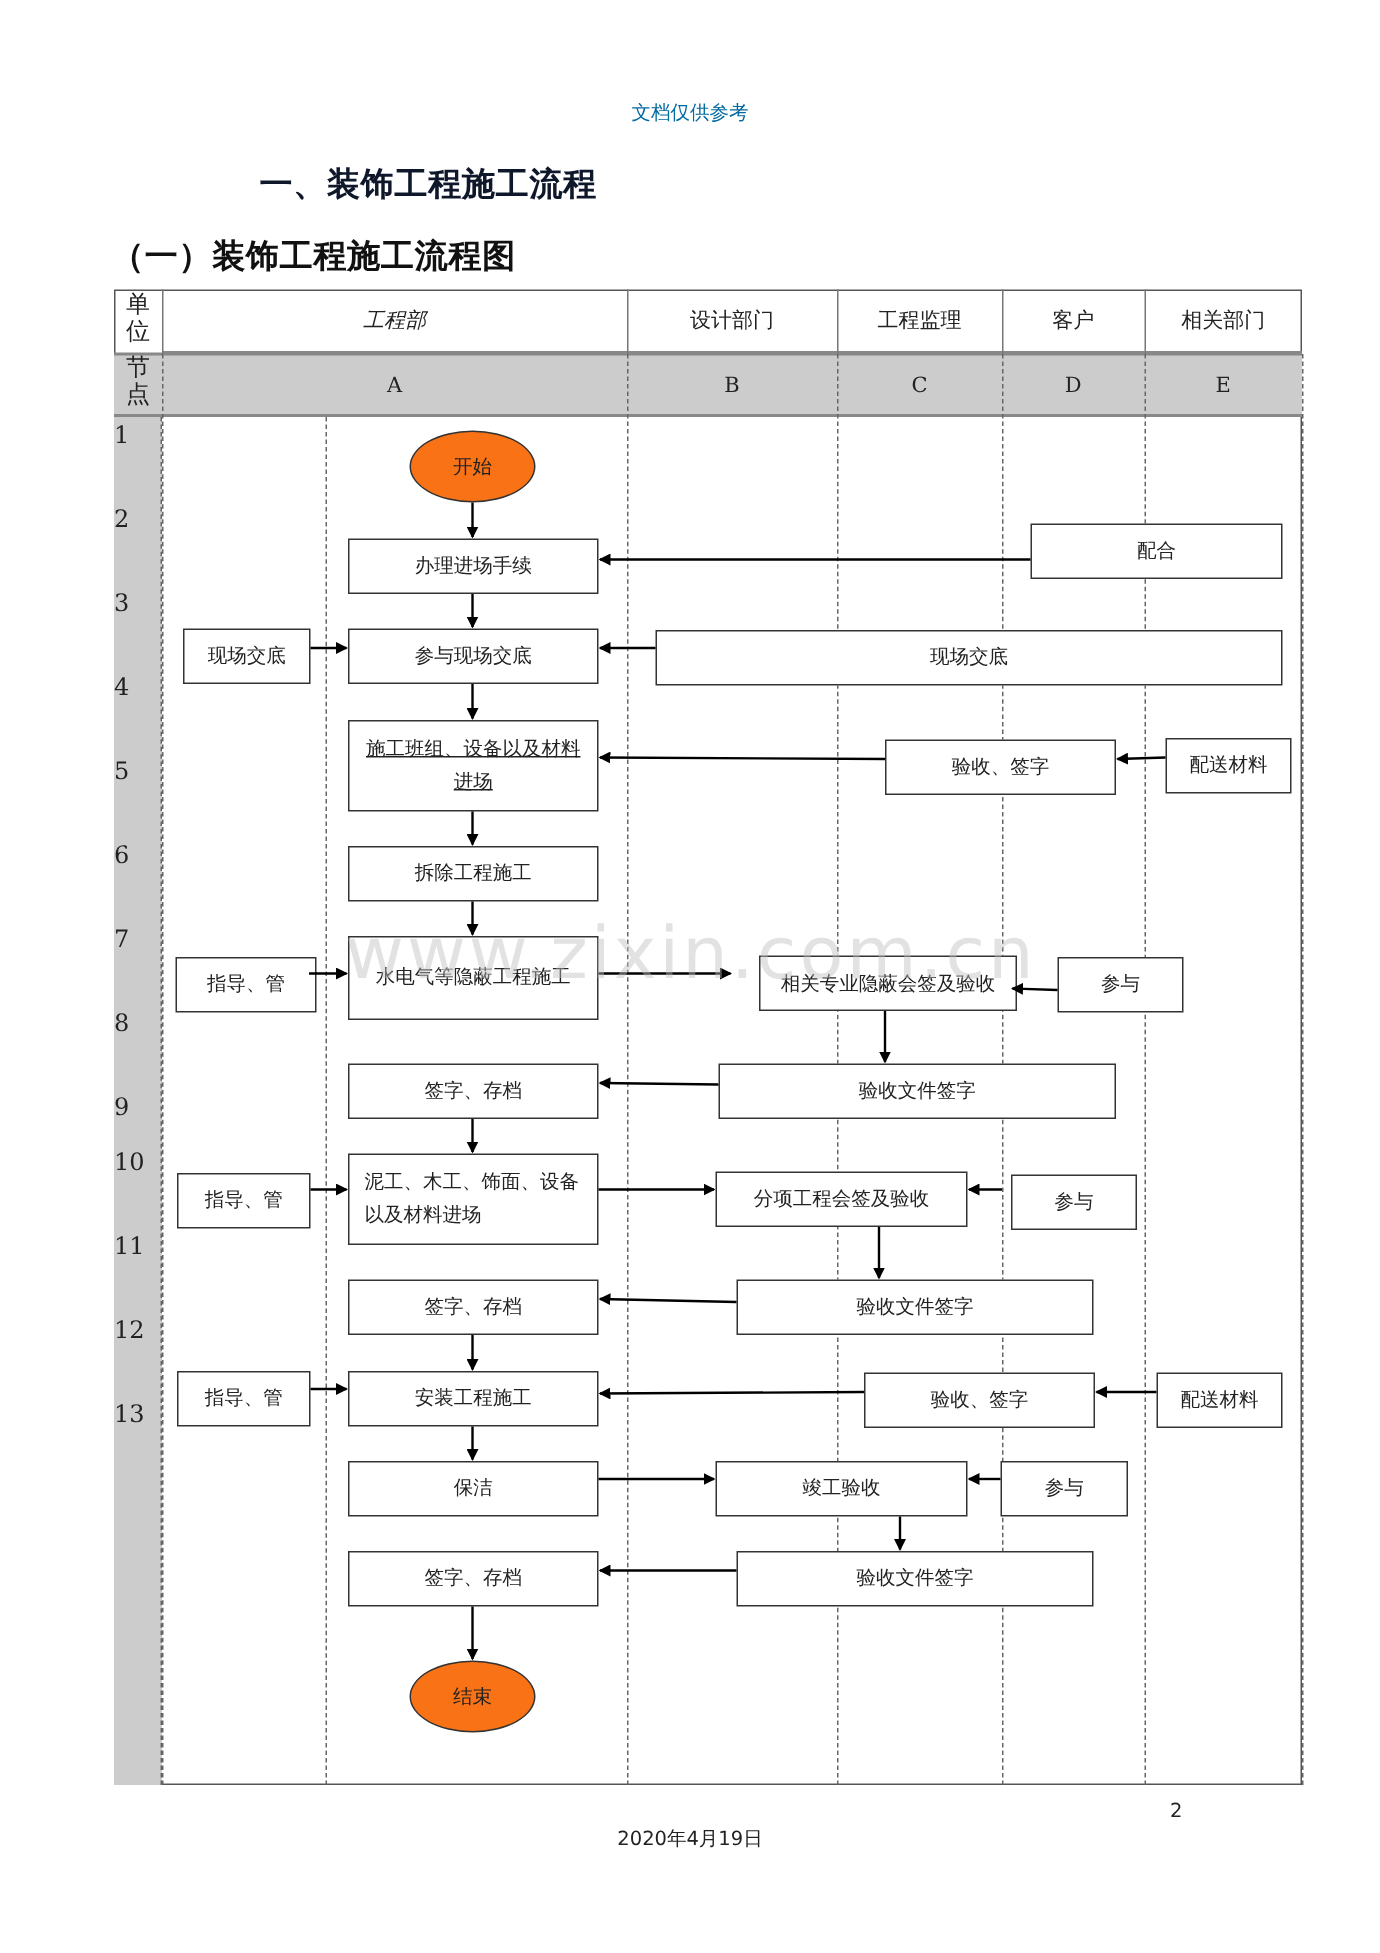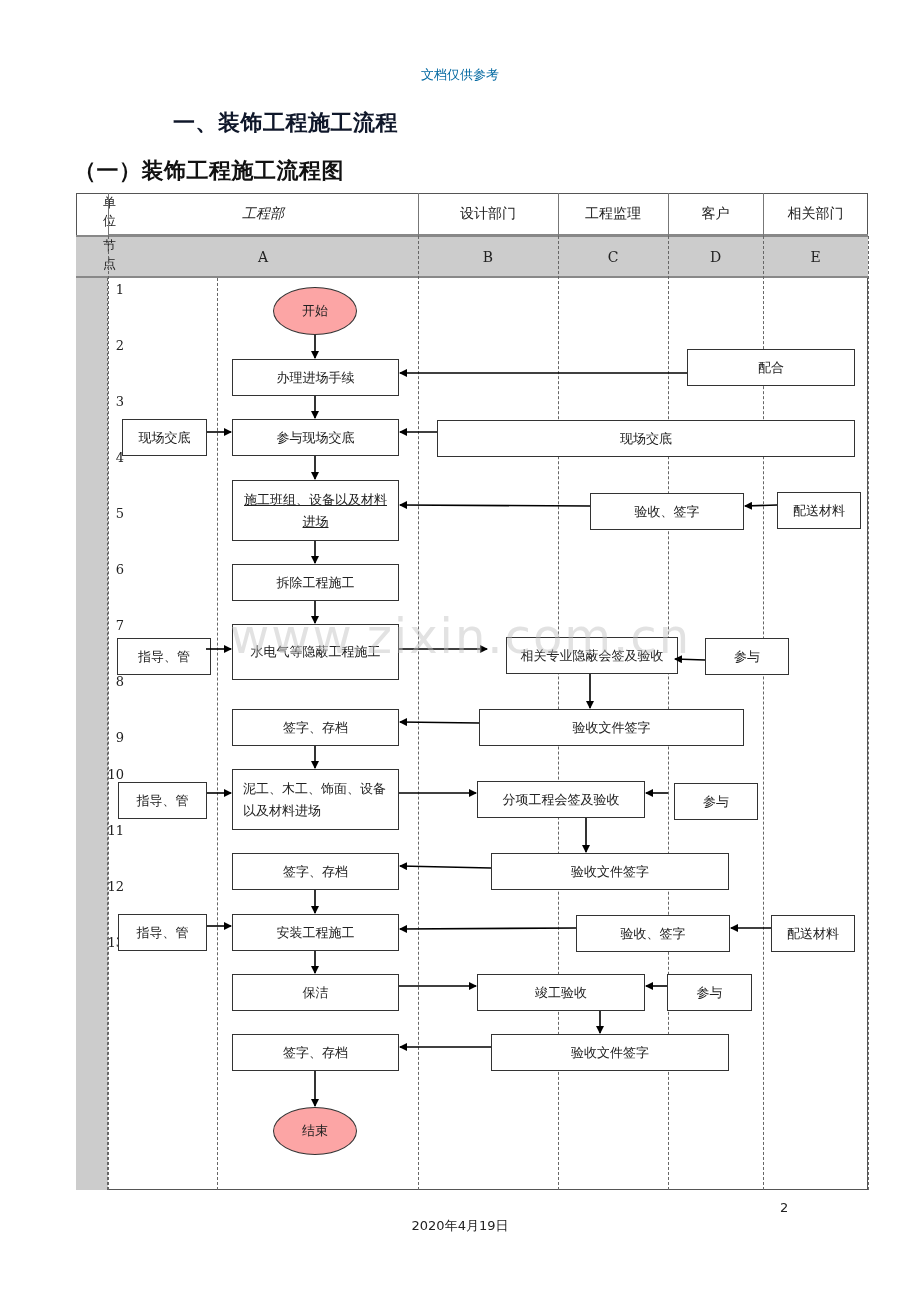--- a/index.html
+++ b/index.html
@@ -11,26 +11,26 @@
   .h1 { left:132px; top:108px; font-size:22px; font-weight:bold; color:#0f172a;
         font-family:"DejaVu Sans","Liberation Sans",sans-serif; letter-spacing:0.5px;margin-left:41px; }
   .h2 { left:74px; top:156px; font-size:22px; font-weight:bold; color:#111;
         font-family:"DejaVu Sans","Liberation Sans",sans-serif; letter-spacing:0.5px; }
   .tbl-border { left:76px; top:193px; width:792px; height:997px; border:1px solid #555; box-sizing:border-box; }
   .hdr-cell { top:193px; height:43px; display:flex; align-items:center; justify-content:center; font-size:14px;
               border-bottom:2px solid #888; box-sizing:border-box; }
   .node-row { left:76px; top:236px; width:792px; height:42px; background:#cccccc; border-bottom:2px solid #888; box-sizing:border-box; }
   .node-cell { top:236px; height:42px; display:flex; align-items:center; justify-content:center; font-size:14px; }
   .side-col { left:76px; top:278px; width:32px; height:912px; background:#cccccc; border-right:1px dashed #666; box-sizing:border-box; }
-  .side-label { left:92px; width:32px; text-align:right; font-size:13px; line-height:18px; }
+  .side-label { left:76px; width:32px; text-align:left; font-size:16px; line-height:18px; }
   .vline { width:0; border-left:1px solid #777; }
   .dline { width:0; border-left:1px dashed #666; }
   .box { border:1.5px solid #333; background:#fff; display:flex; align-items:center; justify-content:center;
          text-align:center; font-size:13px; box-sizing:border-box; line-height:22px; z-index:2; }
-  .oval { border:1.5px solid #333; border-radius:50%; background:#fca5a5; display:flex; align-items:center; justify-content:center;
+  .oval { border:1.5px solid #333; border-radius:50%; background:#f97316; display:flex; align-items:center; justify-content:center;
           font-size:13px; box-sizing:border-box; z-index:2; }
   svg.arrows { position:absolute; left:0; top:0; z-index:3; pointer-events:none; }
   .watermark { left:230px; top:608px; font-size:48px; color:rgba(190,190,190,0.45);
                font-family:"DejaVu Sans","Liberation Sans",sans-serif; z-index:4; letter-spacing:2px; }
   .page-num { left:780px; top:1200px; font-size:13px; font-family:"DejaVu Sans","Liberation Sans",sans-serif; }
   .date { left:0; width:920px; top:1217px; text-align:center; font-size:13px; font-family:"DejaVu Sans","Liberation Sans",sans-serif; }
 </style>
 </head>
 <body>
 
@@ -38,21 +38,21 @@
 <div class="abs h1">一、装饰工程施工流程</div>
 <div class="abs h2">（一）装饰工程施工流程图</div>
 
 <div class="abs tbl-border"></div>
 <div class="abs node-row"></div>
 <div class="abs side-col"></div>
 
 <div class="abs side-label" style="top:194px;">
   <span style="display:block;width:16px;margin:0 auto;word-break:break-all;">单位</span>
 </div>
-<div class="abs side-label" style="top:237px;">
+<div class="abs side-label" style="top:237px;font-family:Liberation Mono, monospace;">
   <span style="display:block;width:16px;margin:0 auto;word-break:break-all;">节点</span>
 </div>
 
 <div class="abs hdr-cell" style="left:108px;width:310px;font-style:italic;">工程部</div>
 <div class="abs hdr-cell" style="left:418px;width:140px;">设计部门</div>
 <div class="abs hdr-cell" style="left:558px;width:110px;">工程监理</div>
 <div class="abs hdr-cell" style="left:668px;width:95px;">客户</div>
 <div class="abs hdr-cell" style="left:763px;width:105px;">相关部门</div>
 <div class="abs" style="left:76px;top:235px;width:792px;border-top:2px solid #888;"></div>
 

